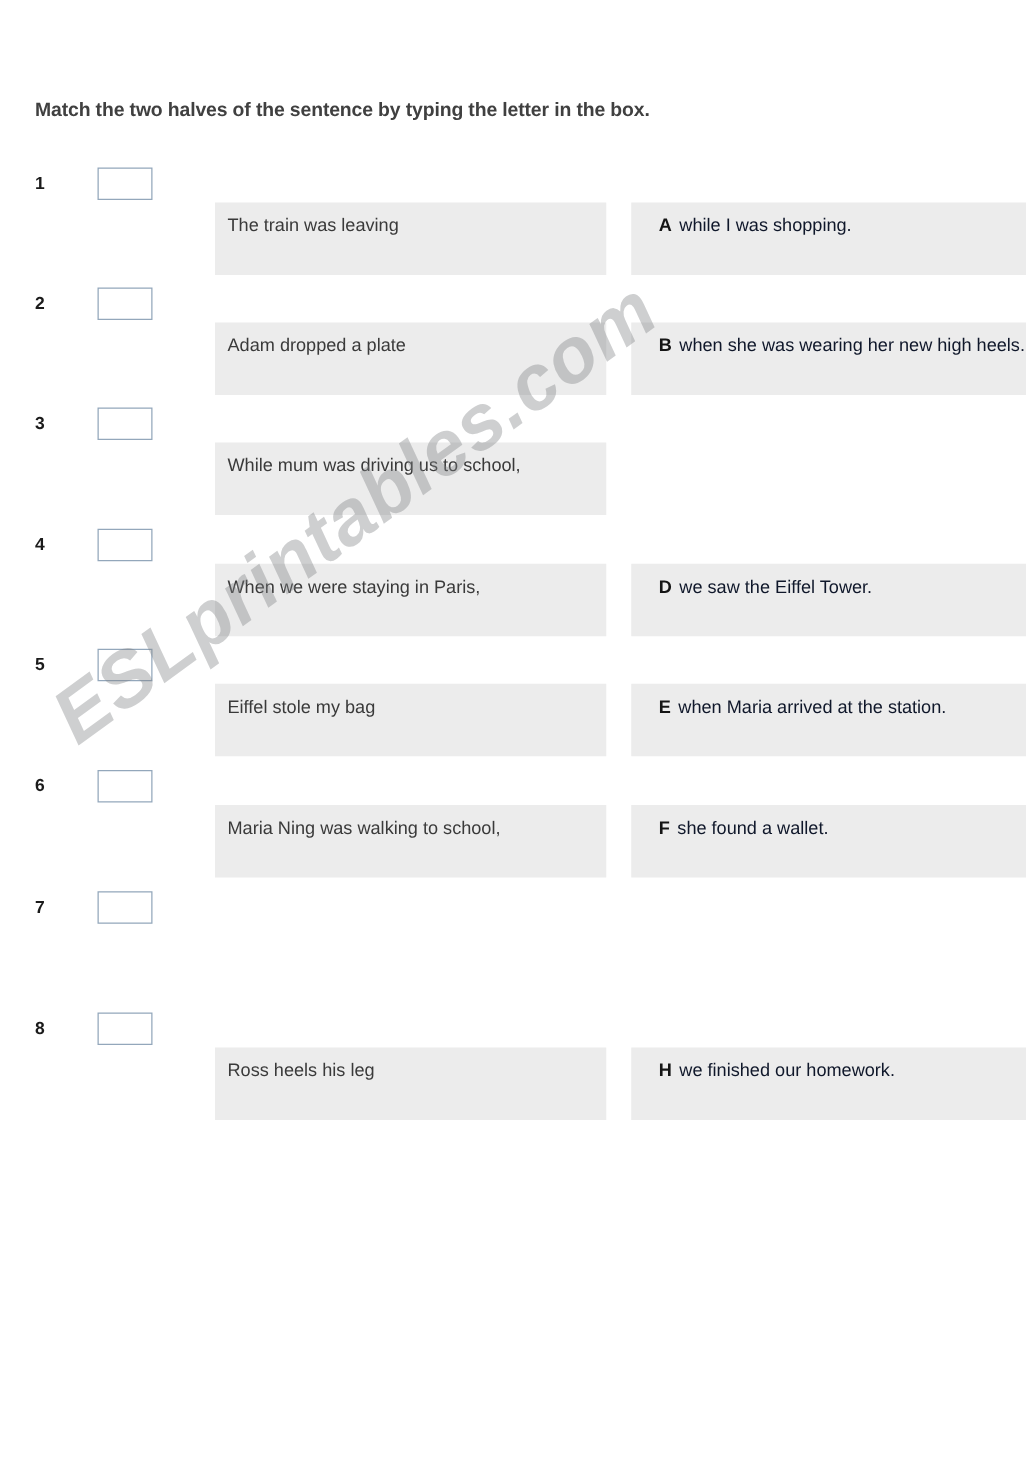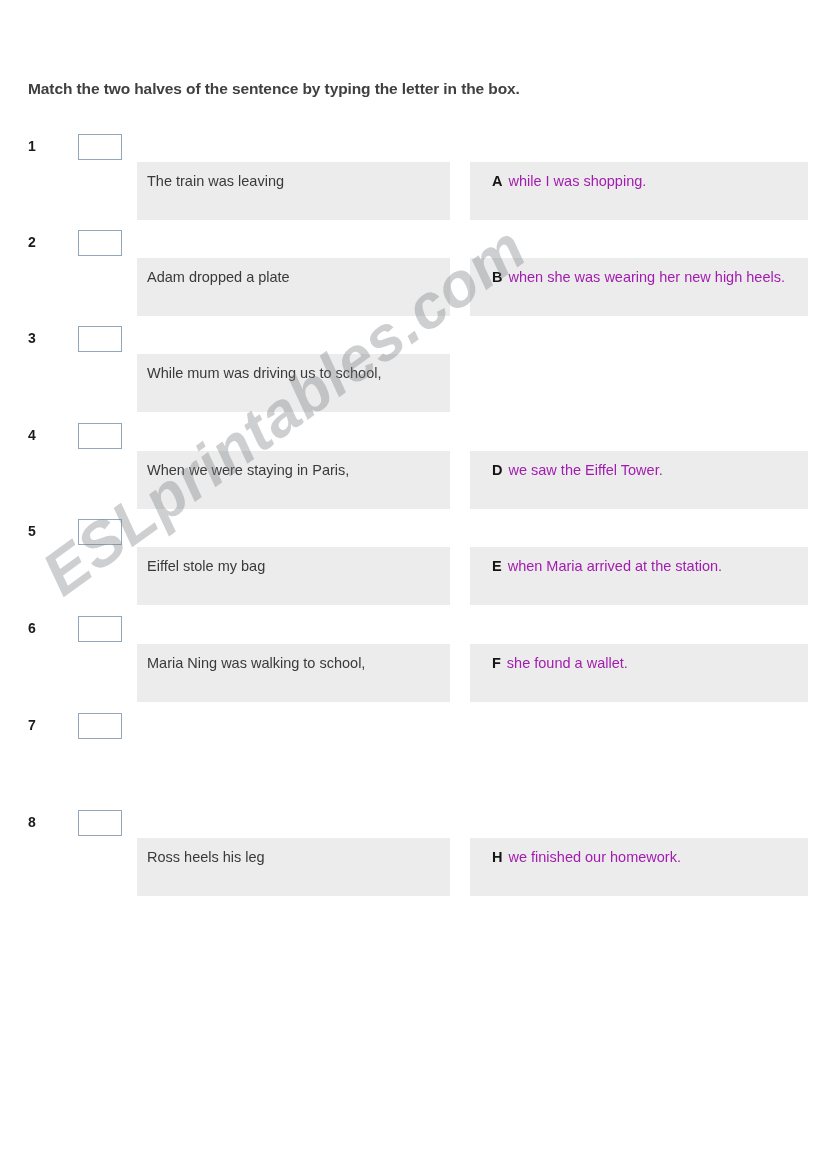--- a/index.html
+++ b/index.html
@@ -93,20 +93,21 @@
   }
 
   .panel {
     position: absolute;
     background: #ececec;
     box-sizing: border-box;
     padding: 9px 10px 8px 10px;
     font-size: 14.5px;
     line-height: 1.42;
     color: #3a3a3a;
+    margin-left: 35px;
   }
 
   .panel-left {
     left: 137px;
     top: 24px;
     width: 313px;
     height: 58px;
   }
 
   .panel-right {
@@ -117,21 +118,21 @@
   }
 
   .letter {
     font-weight: bold;
     color: #151515;
     margin-right: 6px;
     margin-left: 12px;
   }
 
   .opt-text {
-    color: #a21caf;
+    color: #0f172a;
   }
 </style>
 </head>
 <body>
 
 <div id="page">
 
   <div class="watermark">ESLprintables.com</div>
 
   <div class="title">Match the two halves of the sentence by typing the letter in the box.</div>

